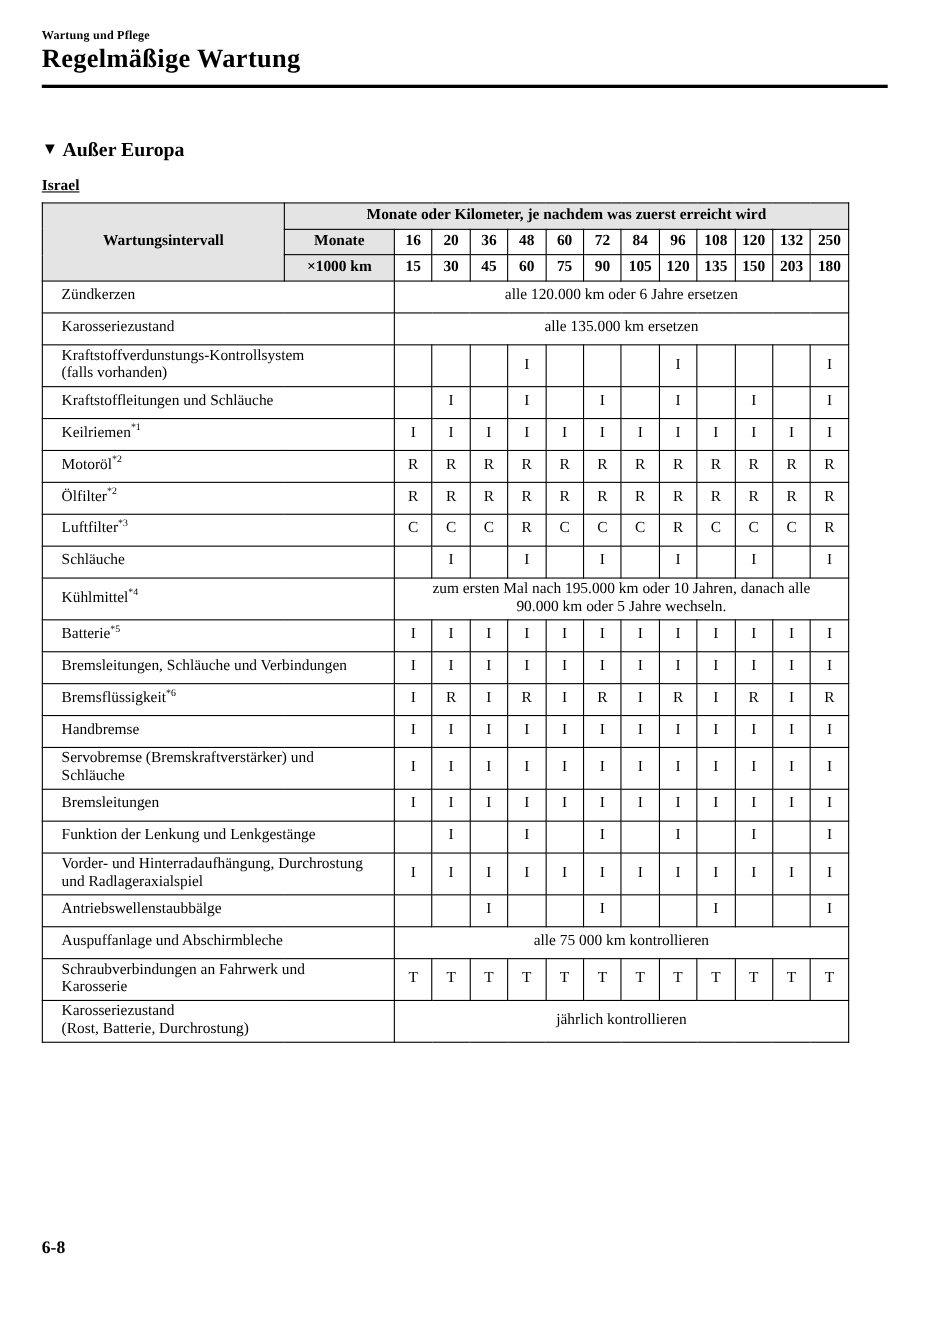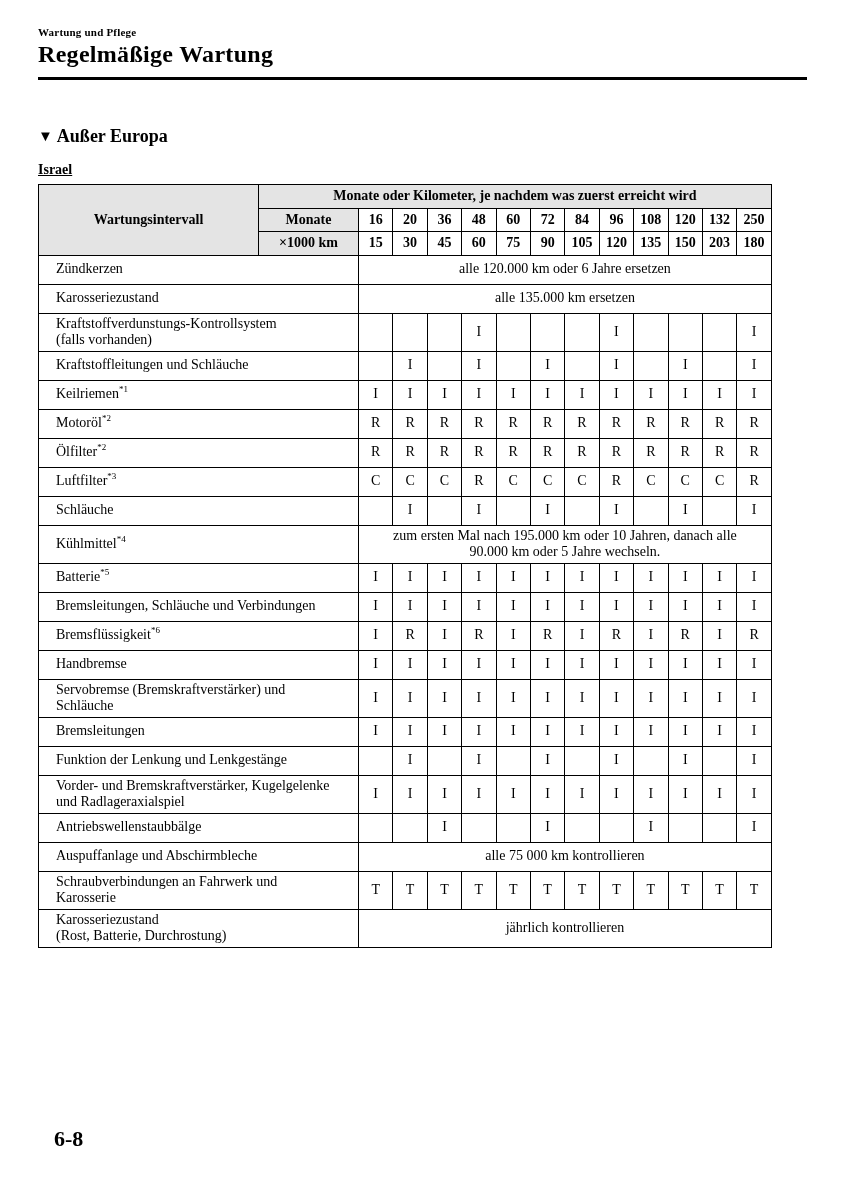--- a/index.html
+++ b/index.html
@@ -24,21 +24,21 @@
   col.cB { width: 100px; }
   col.cv { width: 34.4px; }
   th, td { border: 1px solid #000; font-size: 14px; line-height: 1.18; vertical-align: middle; }
   thead th { background: #e4e4e4; font-weight: bold; text-align: center; padding: 3px 4px; }
   thead td.num { background: #fff; font-weight: bold; text-align: center; padding: 2px 0; }
   tbody td.label { padding: 2px 17px; white-space: pre-line; height: 24px; }
   tbody td.val { text-align: center; padding: 2px 0; }
   tbody td.span-cell { text-align: center; padding: 2px 26px; }
   sup { font-size: 9px; line-height: 0; }
 
-  .page-number { position: absolute; left: 38px; top: 1126px; font-size: 22px; font-weight: bold; margin-left: 16px; }
+  .page-number { position: absolute; left: 38px; top: 1126px; font-size: 16px; font-weight: bold; }
 </style>
 </head>
 <body>
 
 <div class="page">
 
   <header>
     <div class="crumb">Wartung und Pflege</div>
     <div class="page-title">Regelmäßige Wartung</div>
     <hr class="rule">
@@ -323,21 +323,21 @@
           <td class="val"></td>
           <td class="val">I</td>
           <td class="val"></td>
           <td class="val">I</td>
           <td class="val"></td>
           <td class="val">I</td>
           <td class="val"></td>
           <td class="val">I</td>
         </tr>
         <tr>
-          <td class="label" colspan="2">Vorder- und Bremskraftverstärker, Kugelgelenke
+          <td class="label" colspan="2">Vorder- und Hinterradaufhängung, Durchrostung
 und Radlageraxialspiel</td>
           <td class="val">I</td>
           <td class="val">I</td>
           <td class="val">I</td>
           <td class="val">I</td>
           <td class="val">I</td>
           <td class="val">I</td>
           <td class="val">I</td>
           <td class="val">I</td>
           <td class="val">I</td>

